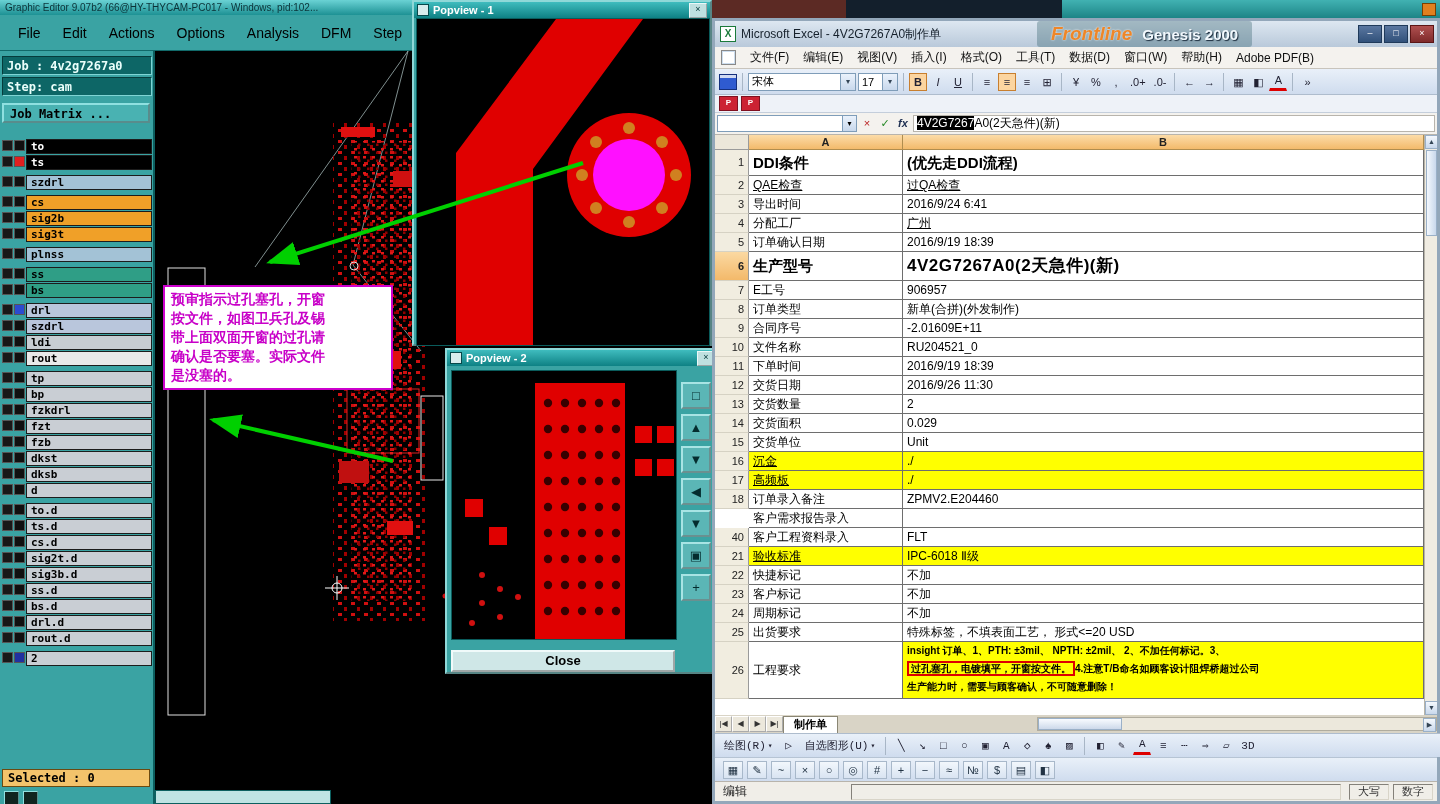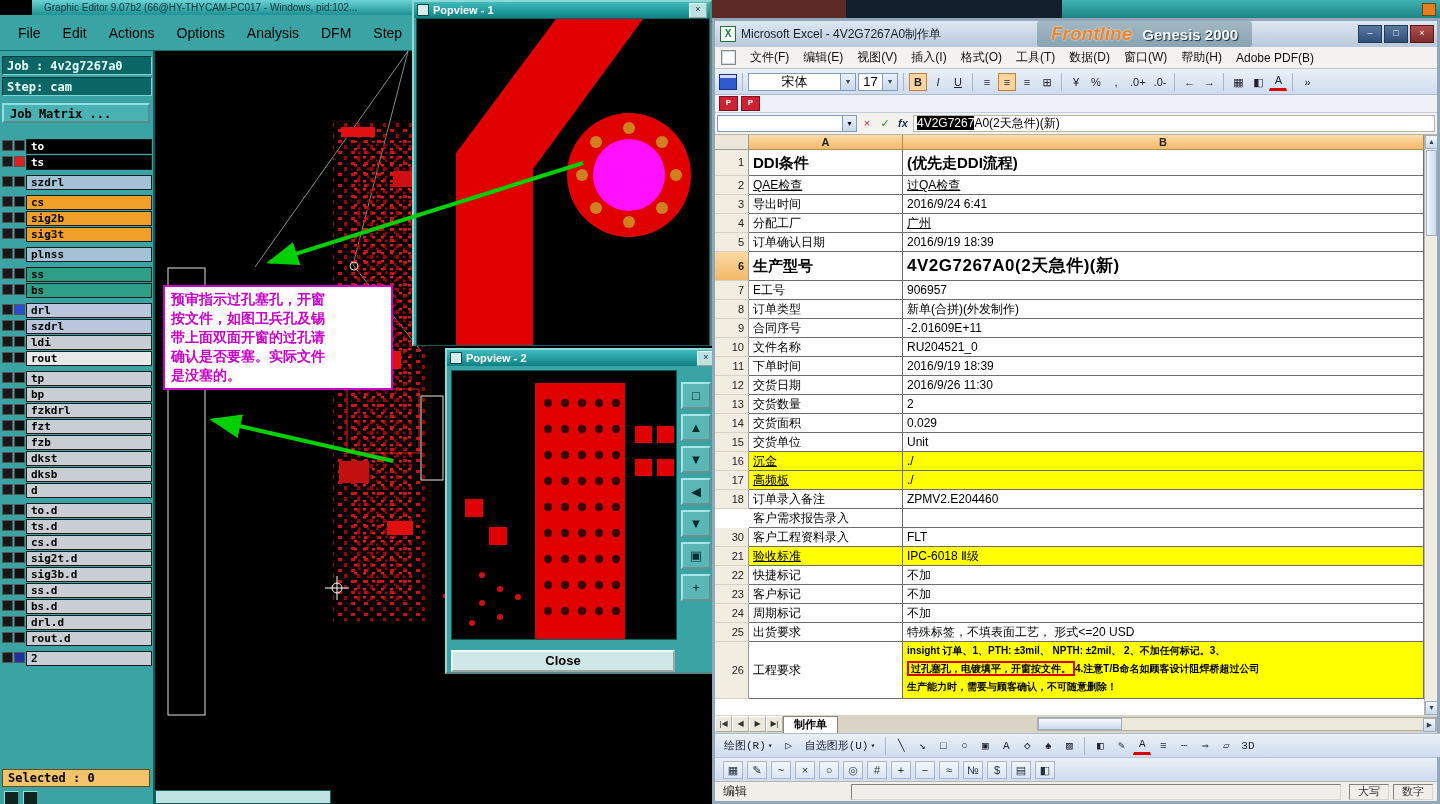--- a/index.html
+++ b/index.html
@@ -9,21 +9,21 @@
   
   .bgstrip{position:absolute;top:0;height:18px;}
   #strip1{left:712px;width:134px;background:#5c2a24;}
   #strip2{left:846px;width:216px;background:#131f2c;}
   #strip3{left:1062px;width:378px;background:linear-gradient(#41b2b2,#1d8486);}
   #strip-chip{position:absolute;left:1422px;top:3px;width:12px;height:11px;background:#e08020;border:1px solid #7a4000;}
 
   
   #cam{position:absolute;left:0;top:0;width:712px;height:804px;background:#000;}
   #cam-title{position:absolute;left:0;top:0;width:431px;height:15px;background:linear-gradient(#6ad2d4,#1d9194);
-    color:#0b3338;font-size:10px;line-height:15px;padding-left:12px;white-space:nowrap;overflow:hidden;box-sizing:border-box;margin-left:32px;}
+    color:#0b3338;font-size:10px;line-height:15px;padding-left:5px;white-space:nowrap;overflow:hidden;box-sizing:border-box;}
   #cam-menu{position:absolute;left:0;top:15px;width:412px;height:36px;background:#3aa3a3;border-bottom:1px solid #116a6a;
     display:flex;gap:22px;align-items:center;padding-left:18px;box-sizing:border-box;}
   .cam-menu-item{font-size:14px;color:#000;white-space:nowrap;}
   #cam-panel{position:absolute;left:0;top:51px;width:155px;height:753px;background:#3aa3a3;border-right:2px solid #0c5f5f;box-sizing:border-box;}
   .cam-box{position:absolute;left:2px;width:150px;height:19px;background:#0d6666;color:#eafffb;
     font:bold 12px "DejaVu Sans Mono",monospace;line-height:19px;padding-left:4px;box-sizing:border-box;
     border:1px solid #063c3c;border-right-color:#7fd4d4;border-bottom-color:#7fd4d4;}
   #cam-job{top:5px;} #cam-step{top:26px;}
   #cam-jobmatrix{position:absolute;left:2px;top:52px;width:148px;height:20px;background:#49b2b2;color:#000;
     font:bold 12px "DejaVu Sans Mono",monospace;line-height:18px;text-align:left;padding-left:6px;box-sizing:border-box;
@@ -86,21 +86,21 @@
     linear-gradient(#fff,#fff);box-shadow:inset 0 0 0 1px #cde;}
   #xl-toolbar{position:absolute;left:0;top:48px;width:722px;height:26px;background:linear-gradient(#e9f0f9,#cfdcee);
     border-bottom:1px solid #aebccd;display:flex;align-items:center;gap:2px;padding-left:4px;box-sizing:border-box;}
   .tsep{width:1px;height:18px;background:#a8b6c6;margin:0 3px;}
   .tbtn{min-width:18px;height:18px;padding:0 2px;font-size:11px;line-height:17px;text-align:center;color:#223;
     border:1px solid transparent;box-sizing:border-box;white-space:nowrap;}
   .tbtn.active{background:#fcd5a0;border:1px solid #c87f2f;}
   .tbtn.boldg{font-weight:bold;} .tbtn.italg{font-style:italic;} .tbtn.undg{text-decoration:underline;}
   .tbtn.fcg{border-bottom:3px solid #d00;line-height:13px;}
   .combo{height:18px;background:#fff;border:1px solid #7f9db9;display:flex;align-items:center;box-sizing:border-box;}
-  .combo .cval{flex:1;font-size:13px;padding:0 3px;white-space:nowrap;overflow:hidden;text-align:center;}
+  .combo .cval{flex:1;font-size:11px;padding:0 3px;white-space:nowrap;overflow:hidden;}
   .combo .carr{width:14px;height:100%;background:linear-gradient(#eaf2fc,#c8d8ec);border-left:1px solid #7f9db9;
     font-size:8px;line-height:16px;text-align:center;color:#345;}
   .icon-save{width:16px;height:14px;background:#2f5bd0;border:1px solid #15307e;box-shadow:inset 0 3px 0 #cfd9f2;}
   #xl-toolbar2{position:absolute;left:0;top:74px;width:722px;height:18px;background:#eef2f8;border-bottom:1px solid #c4cedb;
     display:flex;align-items:center;gap:3px;padding-left:4px;box-sizing:border-box;}
   .pdfbtn{width:17px;height:13px;background:#c23;border:1px solid #801020;color:#fff;font-size:8px;line-height:12px;text-align:center;font-weight:bold;}
   #xl-formula{position:absolute;left:0;top:92px;width:722px;height:22px;background:#f4f2ee;border-bottom:1px solid #b8b4ac;
     display:flex;align-items:center;gap:2px;padding:1px 2px;box-sizing:border-box;}
   #xl-namebox{width:140px;height:17px;background:#fff;border:1px solid #7f9db9;box-sizing:border-box;display:flex;}
   #xl-namebox .carr{margin-left:auto;width:13px;background:linear-gradient(#eaf2fc,#c8d8ec);border-left:1px solid #7f9db9;font-size:8px;line-height:15px;text-align:center;}
@@ -688,21 +688,21 @@
             <div class="ncell" style="line-height: 18px;">18</div>
             <div class="acell" style="line-height: 18px;">订单录入备注</div>
             <div class="bcell" style="line-height: 18px;">ZPMV2.E204460</div>
           </div>
           <div class="xrow" style="height: 19px;">
             <div class="ncell" style="line-height: 18px; margin-top: 32px;">19</div>
             <div class="acell" style="line-height: 18px;">客户需求报告录入</div>
             <div class="bcell" style="line-height: 18px;"></div>
           </div>
           <div class="xrow" style="height: 19px;">
-            <div class="ncell" style="line-height: 18px;">30</div>
+            <div class="ncell" style="line-height: 18px;">40</div>
             <div class="acell" style="line-height: 18px;">客户工程资料录入</div>
             <div class="bcell" style="line-height: 18px;">FLT</div>
           </div>
           <div class="xrow" style="height: 19px;">
             <div class="ncell" style="line-height: 18px;">21</div>
             <div class="acell yellow u" style="line-height: 18px;">验收标准</div>
             <div class="bcell yellow" style="line-height: 18px;">IPC-6018 Ⅱ级</div>
           </div>
           <div class="xrow" style="height: 19px;">
             <div class="ncell" style="line-height: 18px;">22</div>

